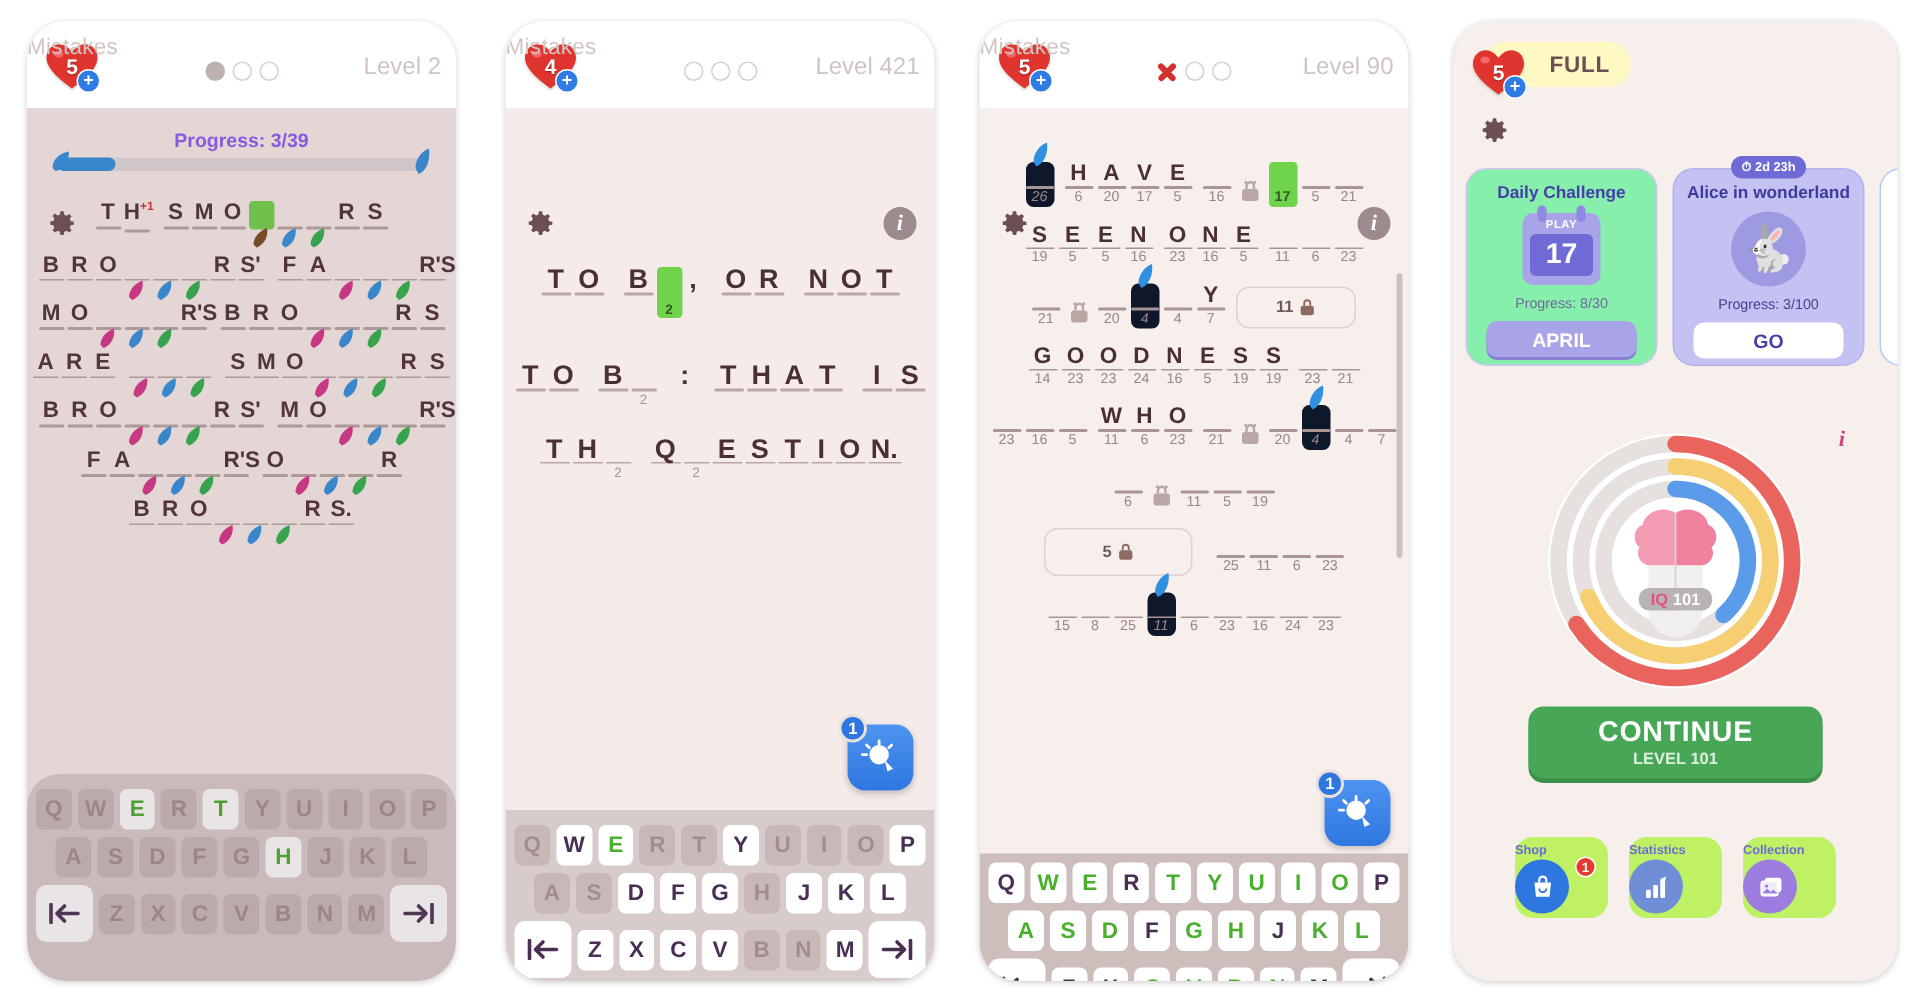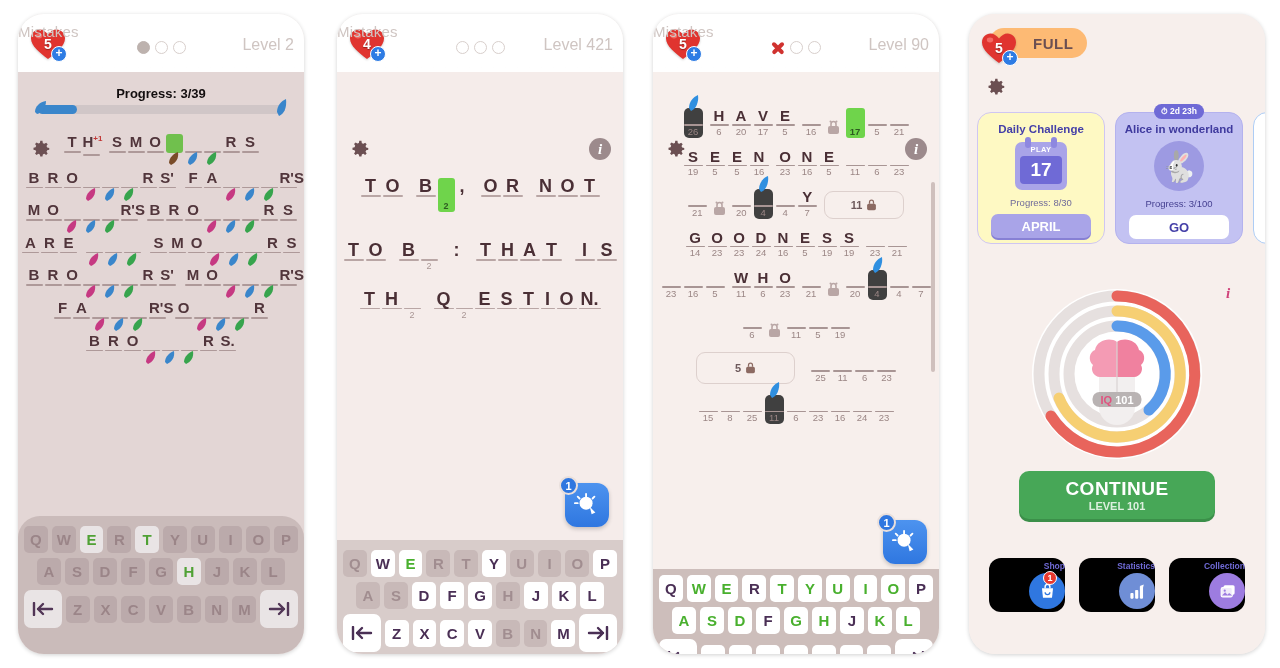--- a/index.html
+++ b/index.html
@@ -57,37 +57,37 @@
   .mdot.cross::before, .mdot.cross::after {
     content:""; position:absolute; left:50%; top:50%; width: 15px; height: 3.6px;
     background:#d0322f; border-radius: 2px; transform-origin: center;
   }
   .mdot.cross::before { transform: translate(-50%,-50%) rotate(45deg); }
   .mdot.cross::after  { transform: translate(-50%,-50%) rotate(-45deg); }
   .level-label { position: absolute; right: 10px; top: 22px; color: #cfc5c2; font-size: 16px; }
 
   .full-pill {
     position: absolute; left: 20px; top: 14px; height: 30px;
-    background: #fdba74; border-radius: 16px; padding: 0 14px 0 44px;
+    background: #fef9c3; border-radius: 16px; padding: 0 14px 0 44px;
     display: flex; align-items: center;
     color: #6b4f52; font-weight: bold; font-size: 15px; letter-spacing: .5px;
   }
 
   
   .gear { position: absolute; left: 12px; top: 66px; width: 22px; height: 22px; cursor: pointer; }
   .info-btn {
     position: absolute; right: 12px; top: 66px; width: 22px; height: 22px;
     border-radius: 50%; background: #9c8a8c; color: #fff;
     font-family: "Liberation Serif", serif; font-style: italic; font-weight: bold;
     font-size: 15px; display: flex; align-items: center; justify-content: center;
   }
 
   
   .subtitle { text-align: center; color: #6e5a5c; font-size: 12.5px; margin-top: 8px; }
-  .progress-label { text-align:center; color:#000000; font-weight:bold; font-size: 13px; margin-top: 8px; }
+  .progress-label { text-align:center; color:#8b5cf6; font-weight:bold; font-size: 13px; margin-top: 8px; }
   .progress-bar {
     position: relative; margin: 4px 20px 0 20px; height: 9px;
     background: #e2dcdc; border-radius: 5px;
   }
   .progress-fill { position:absolute; left:0; top:0; height:9px; width: 16%; background:#2f8fe0; border-radius:5px; }
   .feather-s { position: absolute; width: 17px; height: 20px; }
   .feather-s svg { width: 100%; height: 100%; display:block; }
 
   .body1 { position: relative; background: #f8efec; height: 100%; padding-top: 6px; }
 
@@ -157,39 +157,39 @@
   .ccell { width: 19px; text-align:center; position: relative; }
   .ccell .cch { font-size: 15px; font-weight: bold; color:#4a2f35; line-height:16px; display:block; height: 16px; }
   .ccell .crule { height: 1.6px; background:#a89594; border-radius:1px; }
   .ccell .cnum { font-size: 9.5px; color:#9b8685; line-height: 12px; display:block; }
   .ccell.sel3 { background:#6fd44b; border-radius:3px; }
   .ccell.sel3 .crule { background: transparent; }
   .ccell.sel3 .cnum { color:#2e5b22; font-weight:bold; }
   .ccell .lockico { position:absolute; left: 3px; top: 0px; width: 13px; height: 15px; }
   .ccell .featherico { position:absolute; left: 2px; top: -14px; width: 15px; height: 18px; }
   .featherbg {
-    background:#404040; border-radius: 5px;
+    background:#0f172a; border-radius: 5px; font-style: italic;
   }
   .wordbox {
     border: 1.5px solid #ddd0cd; border-radius: 9px; padding: 7px 26px;
     display:flex; align-items:center; gap: 4px; color:#6e5a5c; font-size:11px; font-weight:bold;
   }
   .scrollbar {
     position:absolute; right: 4px; top: 110px; width: 4px; height: 190px;
     background:#cfc0bd; border-radius:2px;
   }
 
   
   .p4body { position:relative; height:100%; background:#f7efec; }
   .cardrow { position:absolute; left: 8px; top: 98px; display:flex; gap: 10px; }
   .gcard {
     width: 128px; height: 132px; border-radius: 14px; position: relative;
     display:flex; flex-direction:column; align-items:center; padding-top: 10px;
   }
-  .gcard.daily { background:#fef9c3; border: 1.5px solid #cfc6f2; }
+  .gcard.daily { background:#86efac; border: 1.5px solid #cfc6f2; }
   .gcard.alice { background:#c3c2f2; border: 1.5px solid #b4b2ee; }
   .gcard.partial { background:#fff; border: 1.5px solid #aecdf5; width: 40px; }
   .gcard-title { font-size: 11.5px; font-weight: bold; color:#4540a8; }
   .gcard.alice .gcard-title { color:#3f3a9e; }
   .timer-chip {
     position:absolute; top:-9px; left:50%; transform:translateX(-50%);
     background:#6f6ad6; color:#fff; font-size: 8.5px; font-weight:bold;
     padding: 2px 7px; border-radius: 9px; white-space: nowrap;
   }
   .calendar {
@@ -233,22 +233,22 @@
   .continue {
     position:absolute; left: 50%; transform:translateX(-50%); bottom: 135px;
     width: 196px; height: 48px; background:#47a757; border-radius: 10px;
     display:flex; flex-direction:column; align-items:center; justify-content:center;
     box-shadow: 0 3px 0 #3b8f49;
   }
   .continue .c1 { color:#fff; font-size: 19px; font-weight:bold; letter-spacing:.5px; }
   .continue .c2 { color:#ddf0df; font-size: 11px; font-weight:bold; }
 
   .bottomnav { position:absolute; left: 0; right:0; bottom: 42px; display:flex; justify-content:center; gap: 14px; }
-  .navitem { width: 76px; height: 54px; background:#000000; border-radius: 12px;
-    display:flex; flex-direction:column; align-items:flex-end; padding-top: 3px; position:relative; }
+  .navitem { width: 62px; height: 54px; background:#bef264; border-radius: 12px;
+    display:flex; flex-direction:column; align-items:flex-start; padding-top: 3px; position:relative; }
   .navitem .nlabel { font-size: 8.5px; color:#6f6ad6; font-weight:bold; }
   .navcircle { margin-top: 2px; width: 36px; height: 36px; border-radius:50%;
     display:flex; align-items:center; justify-content:center; color:#fff; font-size: 18px; }
   .navcircle.shop { background:#2f77e0; }
   .navcircle.stats { background:#6f8ed6; }
   .navcircle.coll { background:#9d7ce0; }
   .navbadge { position:absolute; right: 8px; top: 13px; width:14px; height:14px; border-radius:50%;
     background:#e8392f; color:#fff; font-size:9px; font-weight:bold; display:flex;
     align-items:center; justify-content:center; border:1.5px solid #fff; z-index: 3; }
 </style>

